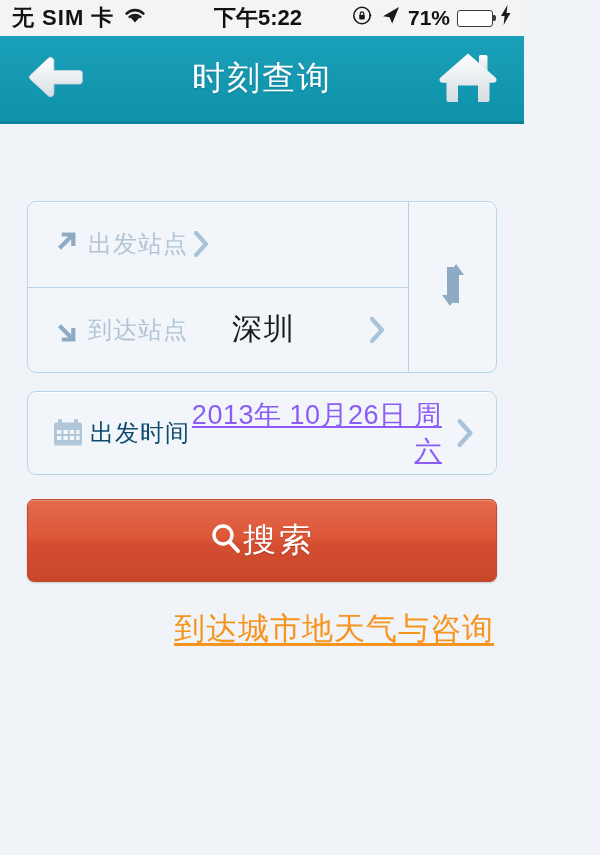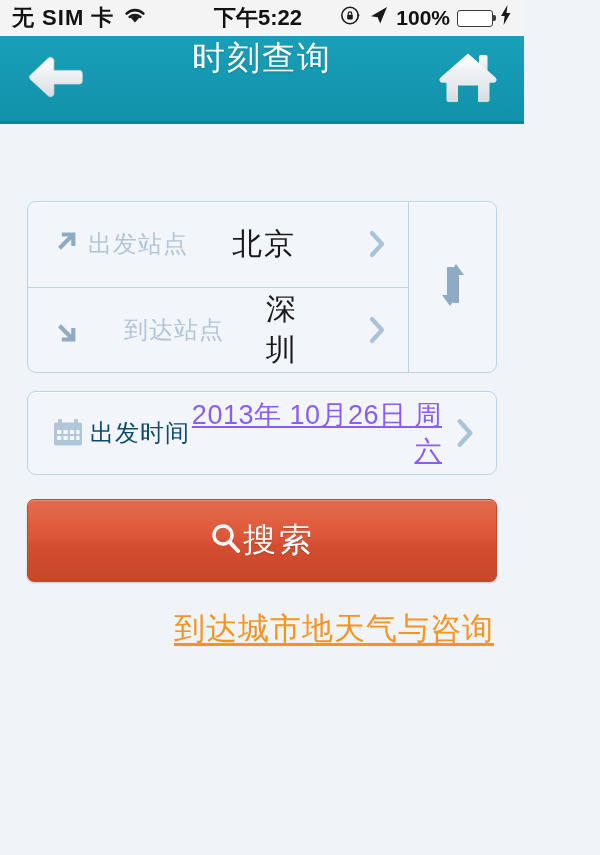--- a/index.html
+++ b/index.html
@@ -39,21 +39,21 @@
   .battery::after {
     content: ""; position: absolute; right: -4px; top: 4.5px;
     width: 3px; height: 6px; background: #3a3a3a; border-radius: 0 2px 2px 0;
   }
 
   
   .header {
     height: 88px; width: 100%;
     background: linear-gradient(180deg, #1a9fb8 0%, #0f93ab 100%);
     border-bottom: 3px solid #0c8299;
-    display: flex; justify-content: center;
+    display: flex; align-items: center; justify-content: center;
     position: relative;
   }
   .header-title {
     color: #ffffff; font-size: 33px; letter-spacing: 2px;
     text-shadow: 0 1px 2px rgba(0,0,0,0.18);
   }
   .hdr-btn {
     position: absolute; top: 0; bottom: 0;
     display: flex; align-items: center; justify-content: center;
     width: 96px; cursor: pointer;
@@ -75,21 +75,21 @@
     display: flex; align-items: stretch;
     height: 172px;
     overflow: hidden;
   }
   .stations-rows { flex: 1 1 auto; display: flex; flex-direction: column; }
   .st-row {
     flex: 1 1 0; display: flex; align-items: center;
     padding: 0 18px 0 24px;
     position: relative;
   }
-  .st-row + .st-row { border-top: 1.5px solid #b9d4e8; gap: 36px; }
+  .st-row + .st-row { border-top: 1.5px solid #b9d4e8; }
   .st-icon { width: 30px; flex: none; display: flex; align-items: center; justify-content: center; }
   .st-label {
     color: #b2c4d6; font-size: 24px; margin-left: 6px; letter-spacing: 1px;
     white-space: nowrap;
   }
   .st-value {
     flex: 1 1 auto; text-align: center; color: #1a1a1a; font-size: 30px;
     letter-spacing: 2px; padding-right: 24px;
   }
   .chevron { flex: none; width: 26px; display: flex; align-items: center; justify-content: center; }
@@ -156,21 +156,21 @@
           <rect x="7.2" y="9.8" width="5.6" height="4.6" rx="0.8" fill="#1a1a1a"></rect>
           <path d="M8.3 9.8 v-1.3 a1.7 1.7 0 0 1 3.4 0 v1.3" stroke="#1a1a1a" stroke-width="1.3" fill="none"></path>
           <path d="M17.4 8.6 l2.4 1.6 -2.4 1.6 z" fill="#1a1a1a"></path>
         </svg>
       </span>
       <span>
         <svg width="21" height="21" viewBox="0 0 21 21">
           <path d="M19 2 L3 11.2 L9.6 12.2 L12.2 18.6 Z" fill="#1a1a1a"></path>
         </svg>
       </span>
-      <span class="sb-pct">100%</span>
+      <span class="sb-pct">71%</span>
       <span class="battery">
         <span class="fill"></span>
       </span>
       <span>
         <svg width="12" height="20" viewBox="0 0 12 20">
           <path d="M7.5 0 L1 11 h3.6 L3.6 20 L10.5 8 H6.5 Z" fill="#1a1a1a"></path>
         </svg>
       </span>
     </div>
   </div>
@@ -211,21 +211,20 @@
     <div class="card stations-card">
       <div class="stations-rows">
 
         <div class="st-row">
           <span class="st-icon">
             <svg width="28" height="28" viewBox="0 0 28 28">
               <path d="M8 19.8 L18.2 9.6 v6.4 h4.2 V2.4 H8.8 v4.2 h6.4 L5 16.8 Z" fill="#8fabc4"></path>
             </svg>
           </span>
           <span class="st-label">出发站点</span>
-          <span class="st-value">北京</span>
           <span class="chevron">
             <svg width="20" height="30" viewBox="0 0 20 30">
               <path d="M5 4 L15 15 L5 26" stroke="#a9c3da" stroke-width="4.2" fill="none" stroke-linecap="round" stroke-linejoin="round"></path>
             </svg>
           </span>
         </div>
 
         <div class="st-row">
           <span class="st-icon">
             <svg width="28" height="28" viewBox="0 0 28 28">

